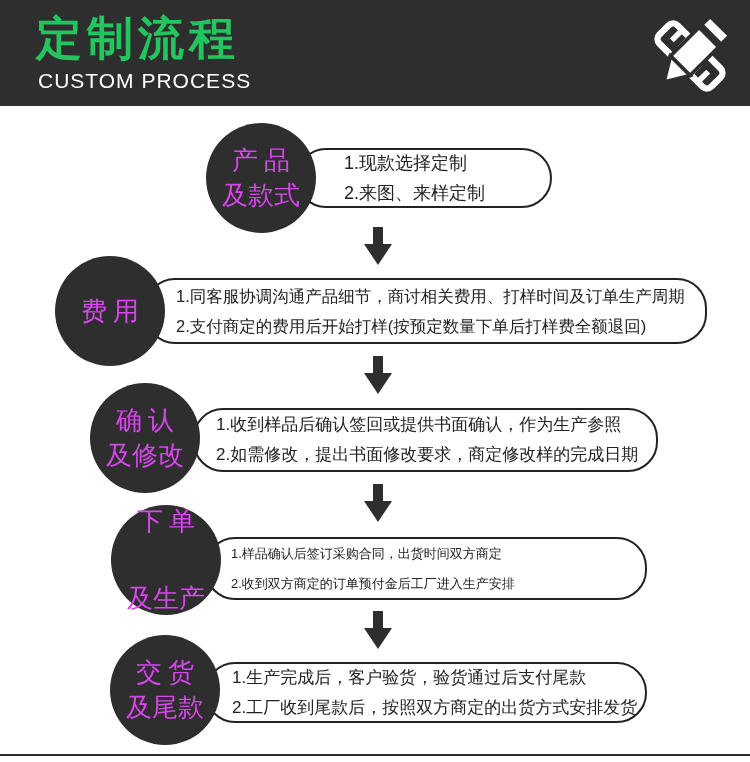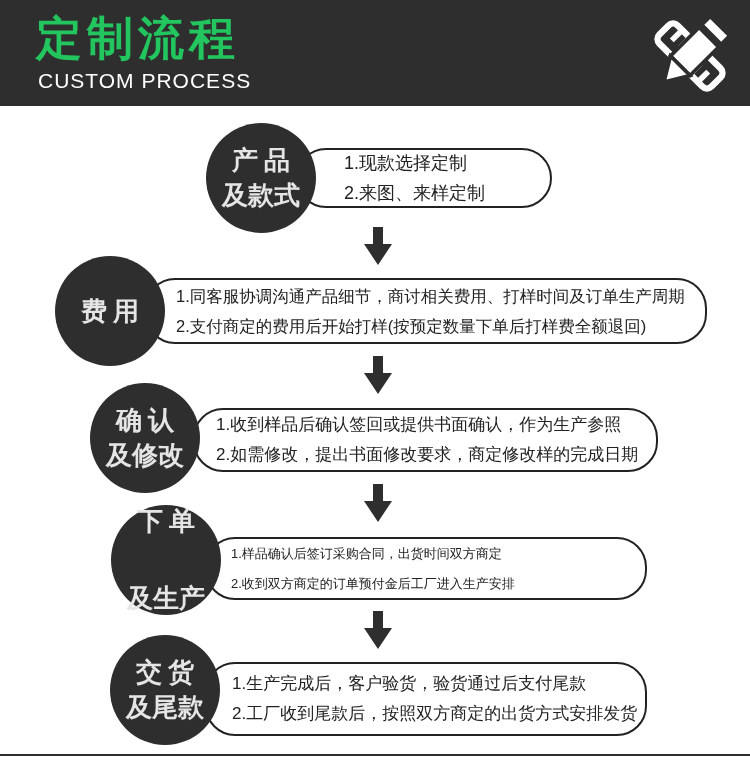--- a/index.html
+++ b/index.html
@@ -8,41 +8,41 @@
     font-family:"Liberation Sans","DejaVu Sans",sans-serif; overflow:hidden;
   }
   
   .header { position:absolute; left:0; top:0; width:750px; height:106px; background:#2e2e2e; }
   .h-title { position:absolute; left:36px; top:8px; color:#22c55e; font-size:46px; font-weight:bold; letter-spacing:5px; white-space:nowrap; }
   .h-sub   { position:absolute; left:38px; top:69px; color:#ffffff; font-size:21px; letter-spacing:1px; white-space:nowrap; }
   .h-icon  { position:absolute; left:644px; top:10px; width:92px; height:92px; }
   
   .circle {
     position:absolute; width:110px; height:110px; border-radius:50%;
-    background:#2e2e2e; color:#e5e5e5; z-index:2;
+    background:#2e2e2e; color:#d946ef; z-index:2;
     display:flex; flex-direction:column; align-items:center; justify-content:center;
-    font-size:26px; font-weight:700; line-height:35px; text-align:center;
+    font-size:26px; font-weight:400; line-height:35px; text-align:center;
   }
   .circle .c1 { letter-spacing:6px; margin-right:-6px; }
   .box {
     position:absolute; background:#ffffff; border:2px solid #222222; border-radius:30px;
     z-index:1; color:#222222; display:flex; flex-direction:column; justify-content:center;
     white-space:nowrap; box-sizing:border-box;
   }
   .box div { white-space:nowrap; }
   .s1 .circle { left:206px; top:123px; }
   .s1 .box { left:296px; top:148px; width:256px; height:60px; padding-left:46px; font-size:18px; line-height:30px; }
   .s2 .circle { left:55px;  top:256px; }
   .s2 .box { left:145px; top:278px; width:562px; height:66px; padding-left:29px; font-size:16.5px; line-height:30px; }
   .s3 .circle { left:90px; top:383px; }
   .s3 .box { left:193px; top:408px; width:465px; height:64px; padding-left:21px; font-size:17px; line-height:30px; }
   .s4 .circle { left:111px; top:505px;gap:42px; }
   .s4 .box { left:205px; top:537px; width:442px; height:63px; padding-left:24px; font-size:13px; line-height:30px; }
   .s5 .circle { left:110px; top:635px; }
-  .s5 .box { left:205px; top:662px; width:442px; height:74px; padding-left:25px; font-size:17px; line-height:30px; }
+  .s5 .box { left:205px; top:662px; width:442px; height:61px; padding-left:25px; font-size:17px; line-height:30px; }
   
   .arrow { position:absolute; width:28px; height:38px; }
   .a1 { left:364px; top:227px; }
   .a2 { left:364px; top:356px; }
   .a3 { left:364px; top:484px; }
   .a4 { left:364px; top:611px; }
   
   .footer-line { position:absolute; left:0; top:754px; width:750px; height:2px; background:#2e2e2e; }
 </style>
 </head>

